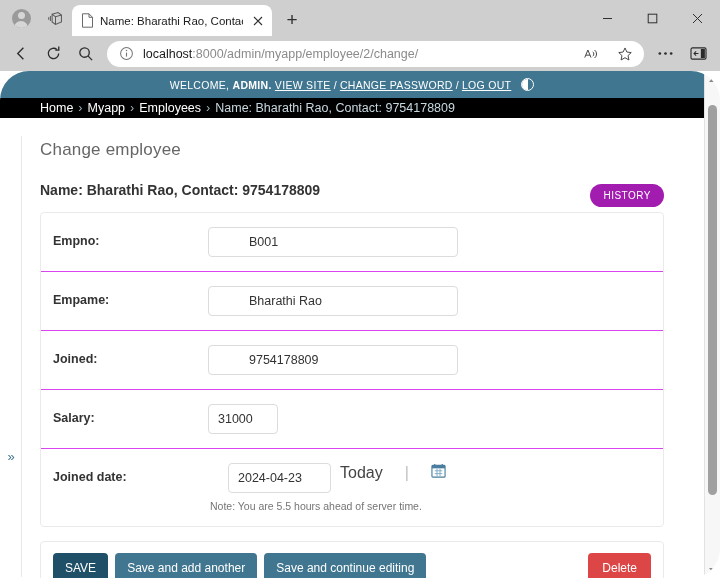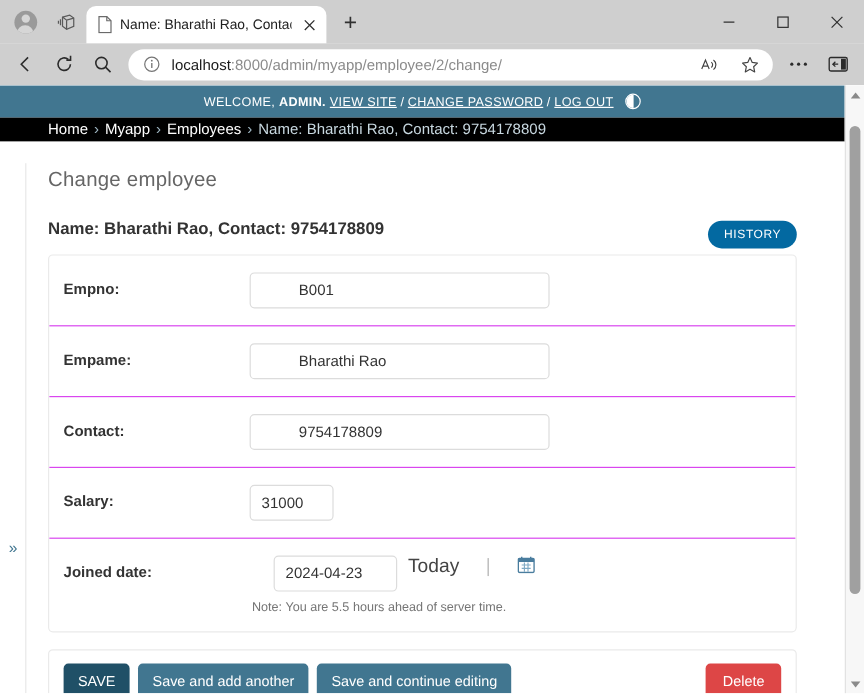--- a/index.html
+++ b/index.html
@@ -75,21 +75,21 @@
     flex: 1; font-size: 12.5px; color: #8b8b8b; white-space: nowrap;
     overflow: hidden; min-width: 0;
   }
   .url-text b { color: #1a1a1a; font-weight: 400; }
   .url-right { display: flex; align-items: center; gap: 3px; flex: none; }
   .tb-right { display: flex; align-items: center; gap: 2px; flex: none; }
 
   
   .viewport {
     flex: 1; position: relative; background: #ffffff;
-    display: flex; overflow: hidden;
+    display: flex; overflow: hidden; border-radius: 29px;
   }
   .page {
     flex: 1; height: 100%; overflow: hidden;
     display: flex; flex-direction: column; background: #fff;
     position: relative;
   }
 
   
   .dj-userbar {
     background: #417690; color: #ffffff;
@@ -123,21 +123,21 @@
     position: relative; background: #fff;
   }
   .dj-h1 {
     font-size: 17px; font-weight: 300; color: #666666;
     margin: 22px 0 0 0; letter-spacing: .2px;
   }
   .obj-tools {
     position: absolute; right: 40px; top: 66px;
   }
   .history-btn {
-    display: inline-block; background: #0369a1; color: #fff;
+    display: inline-block; background: #a21caf; color: #fff;
     font-size: 10px; letter-spacing: .5px; padding: 6px 13px;
     border-radius: 14px; text-decoration: none;
   }
   .dj-h2 {
     font-size: 14px; font-weight: bold; color: #333;
     margin: 22px 0 14px 0;
   }
   .fieldset {
     border: 1px solid #eaeaea; border-radius: 4px;
     background: #fff; overflow: hidden;
@@ -365,21 +365,21 @@
           </div>
 
           <div class="form-row">
             <label>Empame:</label>
             <div class="field-box">
               <input class="txt-input w-wide" type="text" value="Bharathi Rao" style="">
             </div>
           </div>
 
           <div class="form-row">
-            <label>Contact:</label>
+            <label>Joined:</label>
             <div class="field-box">
               <input class="txt-input w-wide" type="text" value="9754178809" style="">
             </div>
           </div>
 
           <div class="form-row">
             <label>Salary:</label>
             <div class="field-box">
               <input class="txt-input w-narrow" type="text" value="31000" style="">
             </div>

